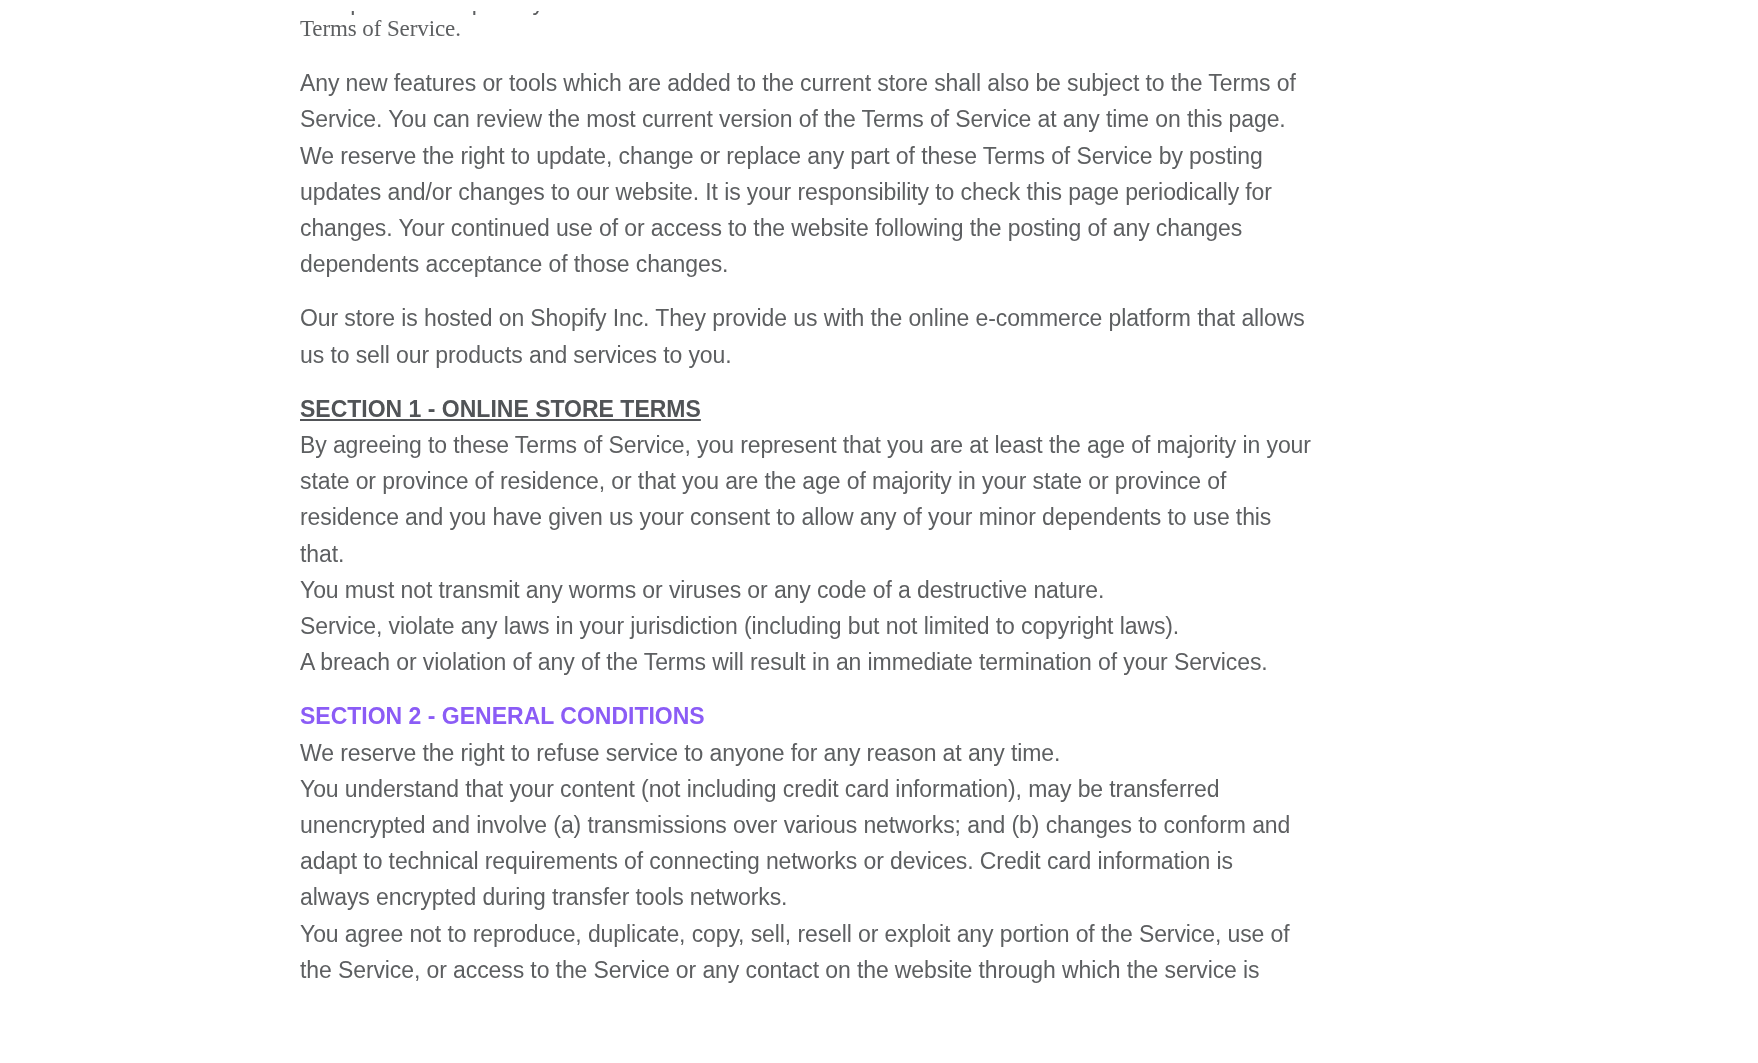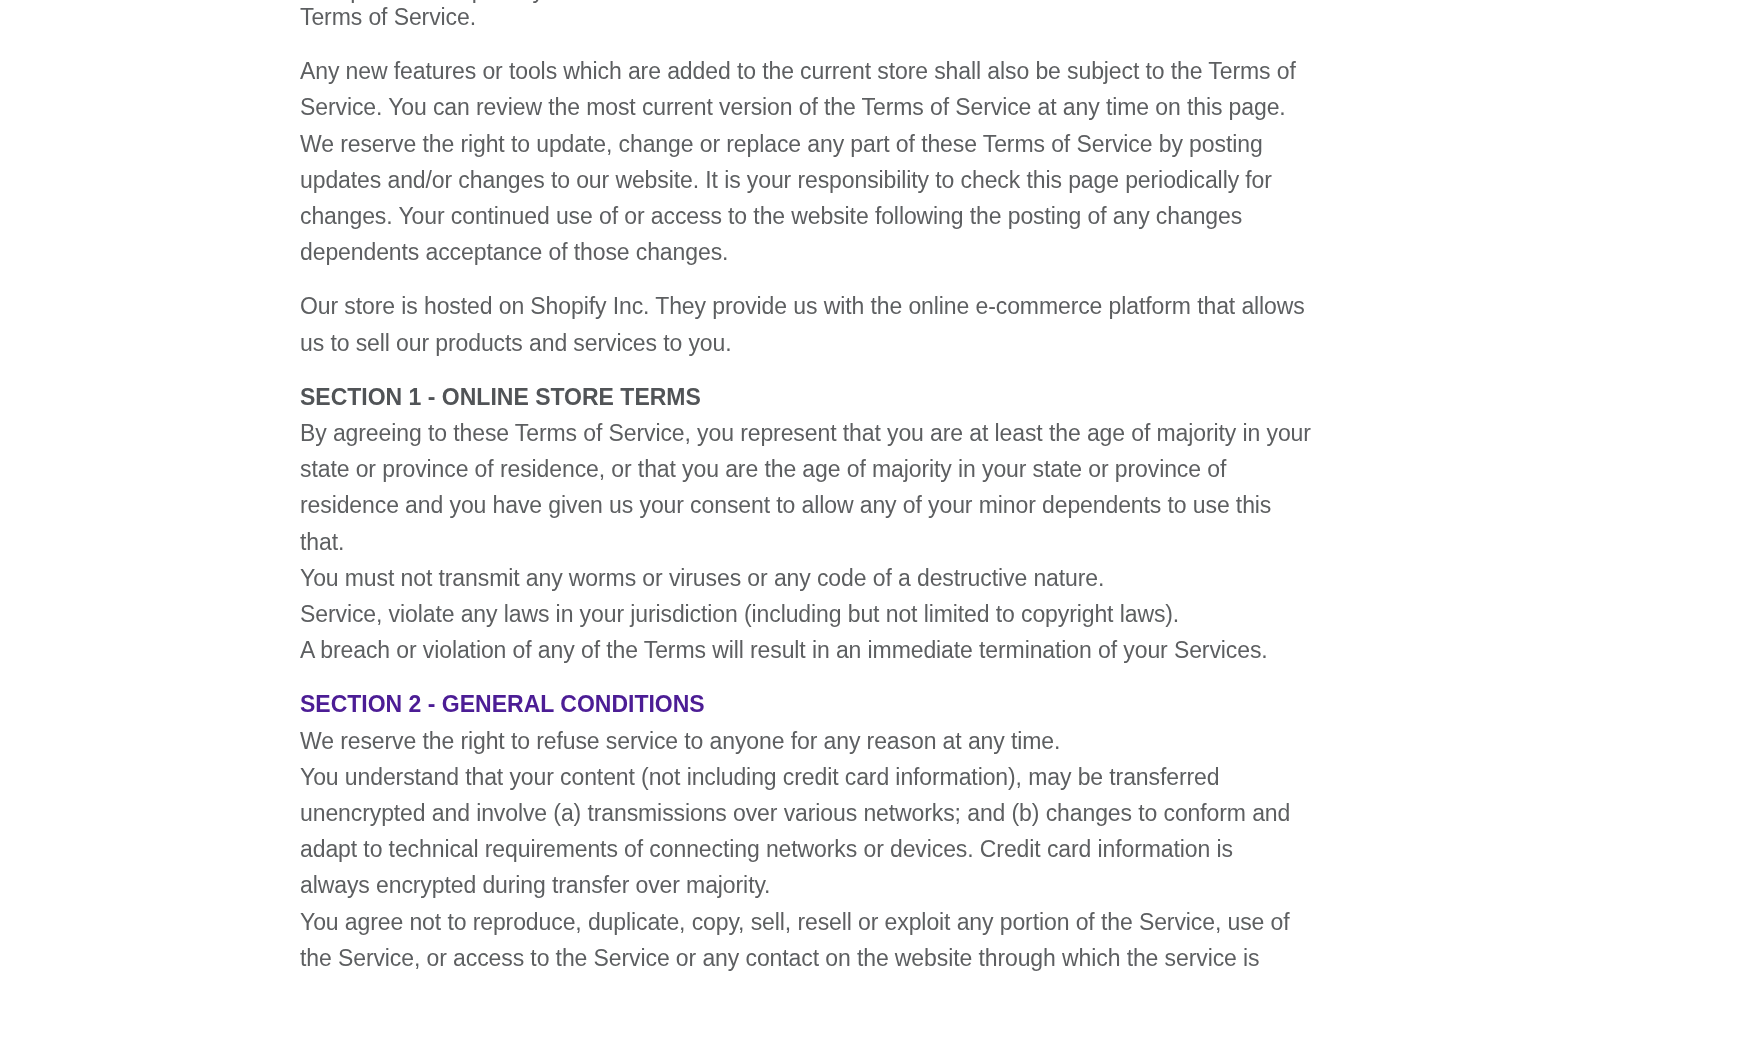--- a/index.html
+++ b/index.html
@@ -37,21 +37,22 @@
     margin-top: -24px;
     white-space: nowrap;
   }
   .blocks {
     margin-top: -1px;
   }
   .block {
     margin-top: 18px;
   }
   .block:first-child {
-    margin-top: 0;
+    margin-top: 12px;
+    font-family: Liberation Serif, serif;
   }
   .line {
     white-space: nowrap;
   }
   .heading {
     font-weight: bold;
     color: #515457;
     letter-spacing: 0;
   }
 </style>
@@ -72,33 +73,33 @@
         <div class="line">We reserve the right to update, change or replace any part of these Terms of Service by posting</div>
         <div class="line">updates and/or changes to our website. It is your responsibility to check this page periodically for</div>
         <div class="line">changes. Your continued use of or access to the website following the posting of any changes</div>
         <div class="line">dependents acceptance of those changes.</div>
       </div>
       <div class="block">
         <div class="line">Our store is hosted on Shopify Inc. They provide us with the online e-commerce platform that allows</div>
         <div class="line">us to sell our products and services to you.</div>
       </div>
       <div class="block">
-        <div class="line heading" style="color: rgb(81, 84, 87);">SECTION 1 - ONLINE STORE TERMS</div>
+        <div class="line heading" style="color: rgb(81, 84, 87); text-decoration: underline;">SECTION 1 - ONLINE STORE TERMS</div>
         <div class="line">By agreeing to these Terms of Service, you represent that you are at least the age of majority in your</div>
         <div class="line">state or province of residence, or that you are the age of majority in your state or province of</div>
         <div class="line">residence and you have given us your consent to allow any of your minor dependents to use this</div>
         <div class="line">that.</div>
         <div class="line">You must not transmit any worms or viruses or any code of a destructive nature.</div>
         <div class="line">Service, violate any laws in your jurisdiction (including but not limited to copyright laws).</div>
         <div class="line">A breach or violation of any of the Terms will result in an immediate termination of your Services.</div>
       </div>
       <div class="block">
-        <div class="line heading" style="color: #4c1d95;">SECTION 2 - GENERAL CONDITIONS</div>
+        <div class="line heading" style="color: #8b5cf6;">SECTION 2 - GENERAL CONDITIONS</div>
         <div class="line">We reserve the right to refuse service to anyone for any reason at any time.</div>
         <div class="line">You understand that your content (not including credit card information), may be transferred</div>
         <div class="line">unencrypted and involve (a) transmissions over various networks; and (b) changes to conform and</div>
         <div class="line">adapt to technical requirements of connecting networks or devices. Credit card information is</div>
-        <div class="line">always encrypted during transfer over majority.</div>
+        <div class="line">always encrypted during transfer tools networks.</div>
         <div class="line">You agree not to reproduce, duplicate, copy, sell, resell or exploit any portion of the Service, use of</div>
         <div class="line">the Service, or access to the Service or any contact on the website through which the service is</div>
       </div>
     </div>
 </div>
 
 </body></html>

